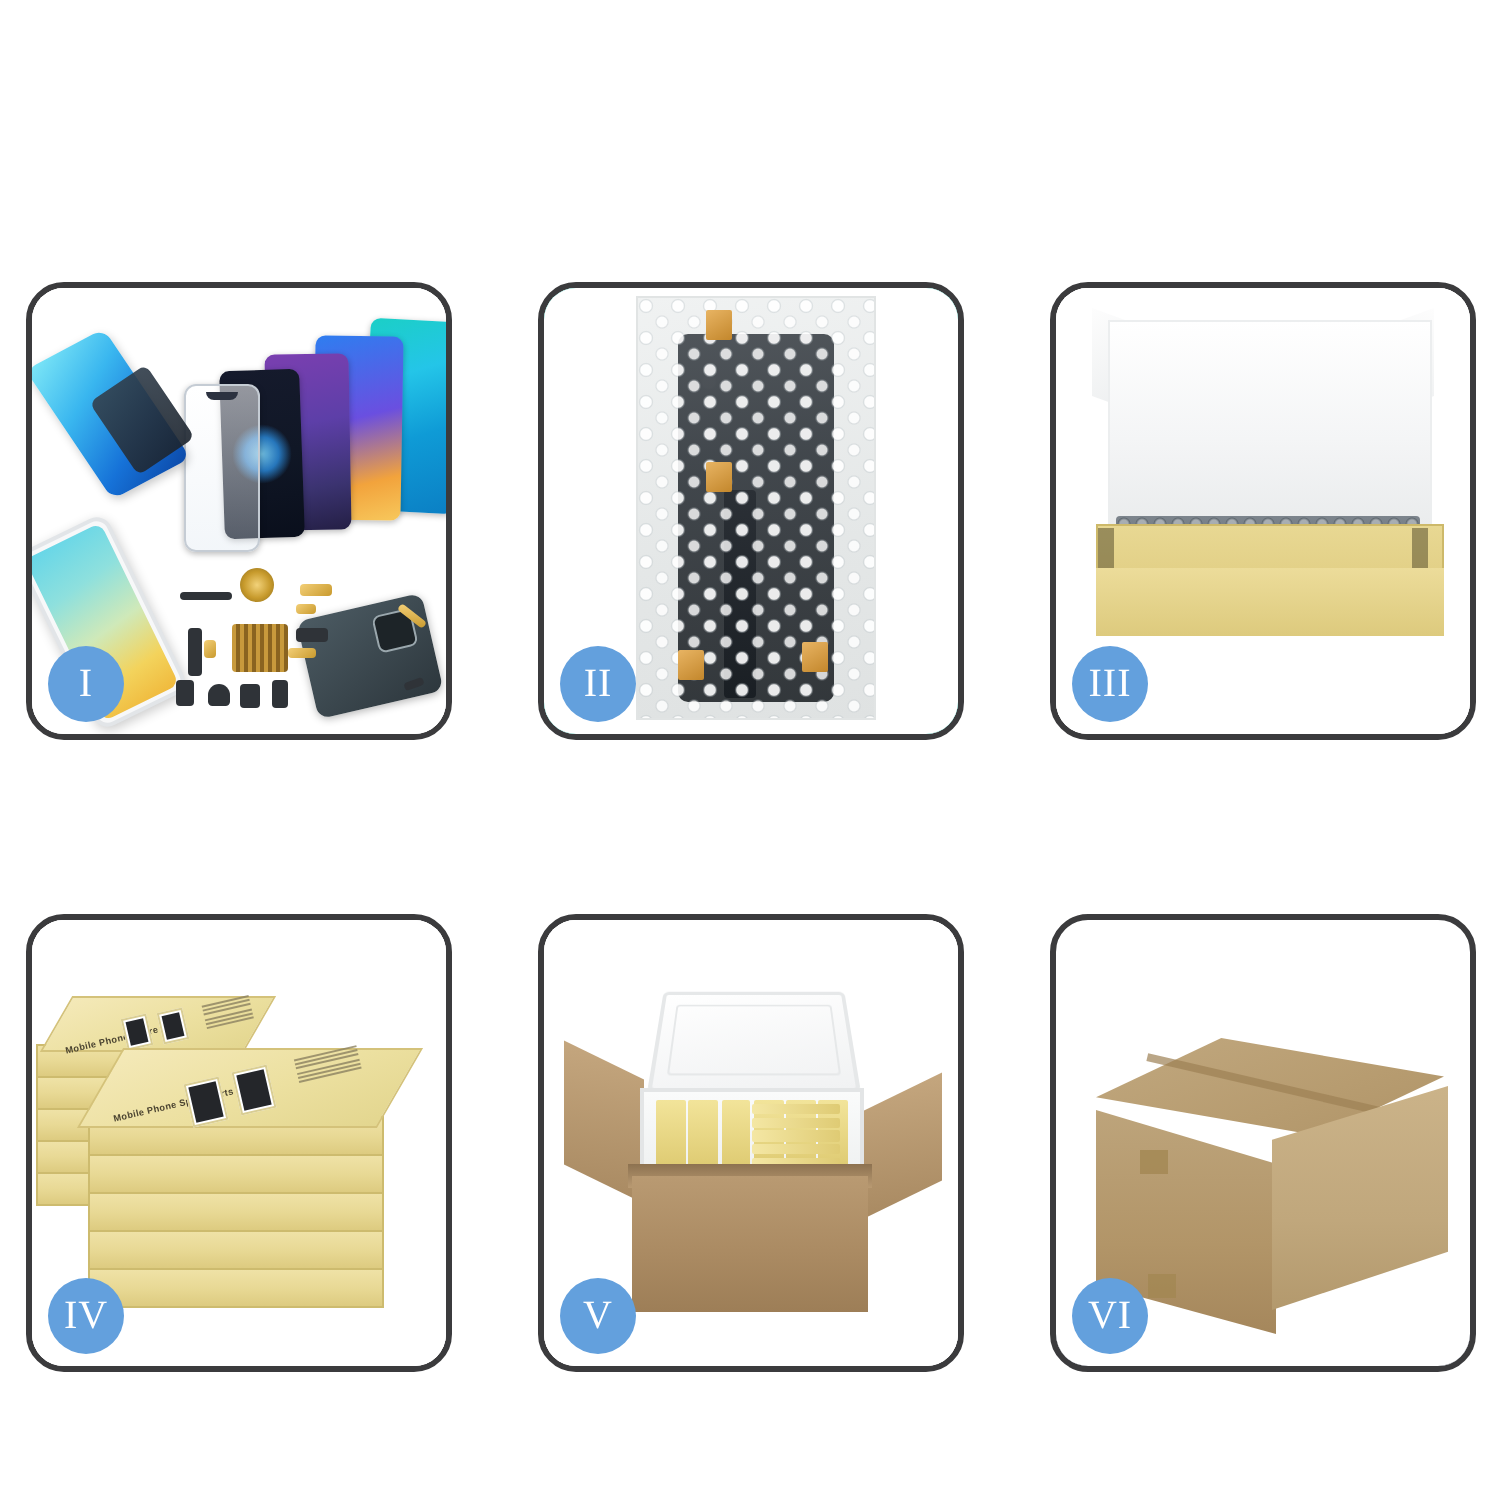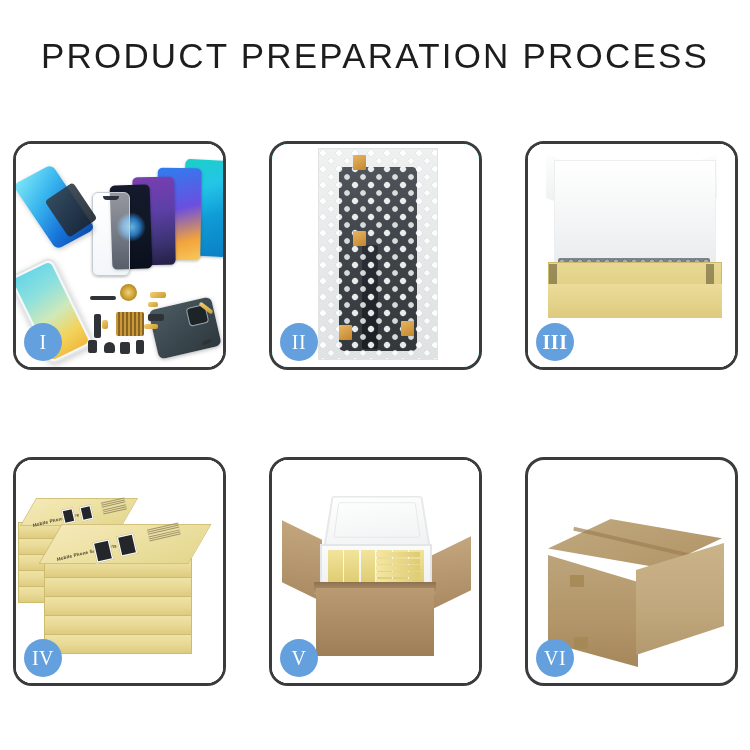--- a/index.html
+++ b/index.html
@@ -151,21 +151,21 @@
     position:absolute; left:20px; top:18px; width:78px; height:184px;
     background:linear-gradient(175deg,#3a4046 0%,#2b3137 35%,#23282d 70%,#1b2024 100%);
     border-radius:5px; opacity:.88; z-index:3;
   }
   .flex-cable { position:absolute; left:43px; top:96px; width:16px; height:104px;
     background:linear-gradient(180deg,#2b3036,#1a1f24); z-index:4; border-radius:2px; }
   .tape { position:absolute; width:13px; height:15px;
     background:linear-gradient(150deg,#e8b463,#c3872c); z-index:7; border-radius:1px; }
 
   
-  .p3 .stage { background:#ffffff;font-weight:bold; }
+  .p3 .stage { background:#ffffff; }
   .lid-back { position:absolute; left:26px; top:16px; width:162px; height:108px;
     background:linear-gradient(180deg,#ffffff 0%,#f4f5f6 55%,#e9ebec 100%);
     border:1px solid #eceeef; }
   .lid-flapL { position:absolute; left:18px; top:14px; width:22px; height:44px;
     background:linear-gradient(140deg,#fdfdfd,#eceeef); transform:skewY(20deg); }
   .lid-flapR { position:absolute; right:18px; top:14px; width:22px; height:44px;
     background:linear-gradient(220deg,#fdfdfd,#eceeef); transform:skewY(-20deg); }
   .box-base { position:absolute; left:20px; top:118px; width:174px; height:48px;
     background:linear-gradient(180deg,#e8d893 0%,#e3d188 45%,#d8c578 100%);
     border:1px solid #cdb96a; }
@@ -242,21 +242,20 @@
   .sc-tape { position:absolute; background:#a38753; opacity:.8; }
 
   .bg-soft { position:absolute; inset:0; background:#ffffff; }
 </style>
 </head>
 <body>
 
 <div id="page">
 
   <div class="header">
-    <div class="title">PRODUCT PREPARATION PROCESS</div>
   </div>
 
   <div class="grid">
 
     <div class="panel p1">
       <div class="stage">
         <div class="bg-soft"></div>
 
         <div class="ph ph-a"></div>
         <div class="ph ph-b"></div>

